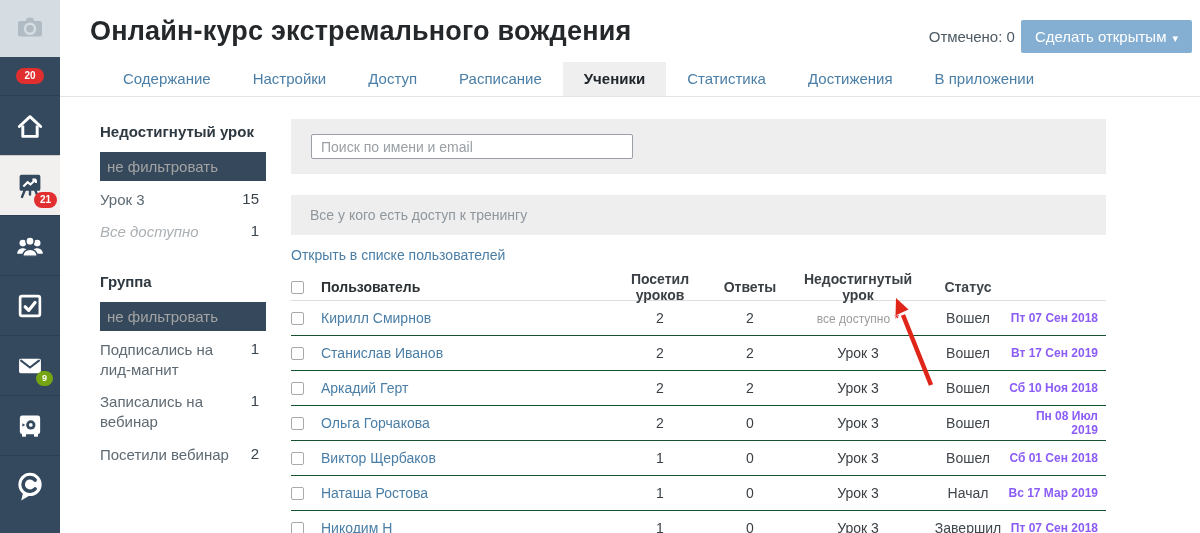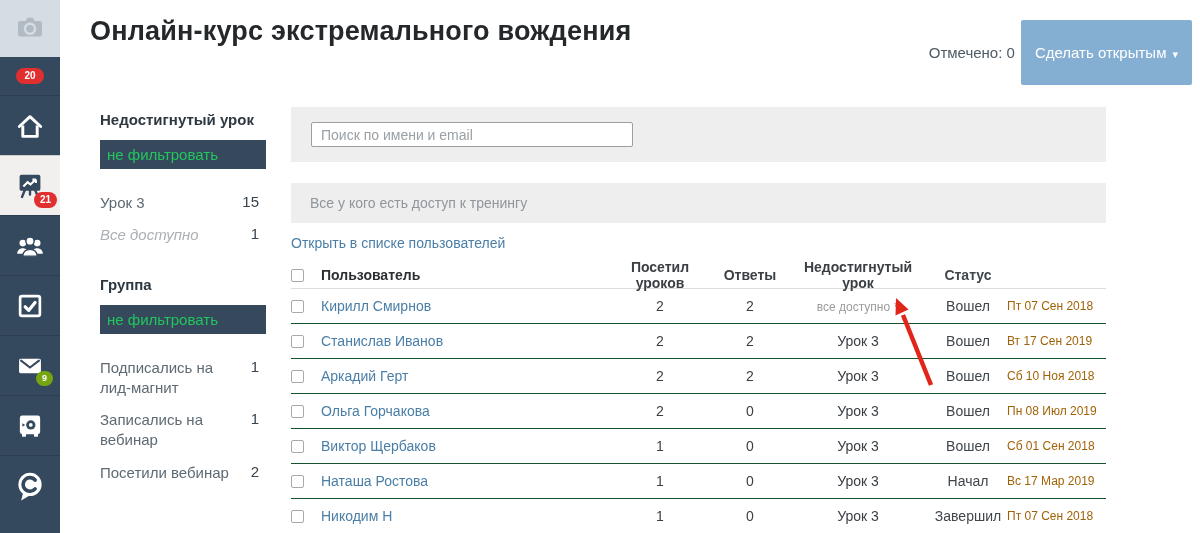--- a/index.html
+++ b/index.html
@@ -16,35 +16,35 @@
   .badge-red { background:#e12f2f; color:#fff; font-size:10px; font-weight:bold; padding:3px 8px; border-radius:11px; line-height:1; }
   .badge-red.mini { position:absolute; right:3px; bottom:7px; padding:3px 6px; }
   .badge-green { position:absolute; right:7px; bottom:9px; background:#76a512; color:#fff; font-size:9px; font-weight:bold; padding:3px 6px; border-radius:9px; line-height:1; }
 
   
   .main { position:absolute; left:60px; top:0; width:1140px; height:533px; }
   .hdr { display:flex; align-items:flex-start; padding:16px 8px 0 30px; }
   .title { flex:1; font-size:27px; font-weight:bold; color:#24282b; letter-spacing:.2px; }
   .hdr-right { display:flex; align-items:center; margin-top:4px; }
   .marked { font-size:15px; color:#4d5a64; margin-right:6px; }
-  .btn-primary { background:#84afd3; color:#fff; font-size:15px; border:none; border-radius:2px; padding:24px 14px; cursor:pointer; font-family:inherit; }
+  .btn-primary { background:#84afd3; color:#fff; font-size:15px; border:none; border-radius:2px; padding:8px 14px; cursor:pointer; font-family:inherit; }
   .btn-primary .caret { font-size:11px; margin-left:6px; }
 
   
   .tabs { display:flex; margin-top:9px; padding-left:42px; border-bottom:1px solid #e3e6e8; }
   .tab { padding:8px 21px 9px; font-size:15px; color:#4a7ea6; cursor:pointer; white-space:nowrap; }
   .tab.active { background:#efefef; color:#20262b; font-weight:bold; }
 
   
   .content { display:flex; padding:22px 0 0 40px; }
 
   
   .fcol { width:166px; margin-right:25px; flex:none; }
   .f-title { font-size:15px; font-weight:bold; color:#2e3840; margin:4px 0 12px; }
-  .f-sel { background:#36495c; color:#22c55e; font-size:15px; padding:6px 7px; margin-bottom:18px; cursor:pointer; }
+  .f-sel { background:#36495c; color:#a3a3a3; font-size:15px; padding:6px 7px; margin-bottom:3px; cursor:pointer; }
   .f-item { display:flex; justify-content:space-between; align-items:flex-start; padding:6px 7px 6px 0; font-size:15px; color:#5e6a73; cursor:pointer; }
   .f-item .lbl { max-width:130px; line-height:1.35; }
   .f-count { color:#39434c; }
   .f-item.muted .lbl { font-style:italic; color:#abb0b4; }
   .f-sec2 { margin-top:24px; }
 
   
   .mcol { width:815px; flex:none; }
   .search-band { background:#eee; padding:15px 20px;text-decoration:underline; }
   .search-input { width:322px; height:25px; border:1px solid #9aa0a5; border-radius:2px; padding:0 9px; font-size:14px; color:#333; font-family:inherit; background:#fff; }
@@ -58,21 +58,21 @@
   .t-row { display:flex; align-items:center; height:35px; border-bottom:1px solid #14532d; }
   .t-head { height:28px; border-bottom:1px solid #ddd; font-weight:bold; color:#2c3033; }
   .c-cb { width:30px; flex:none; }
   .c-name { width:286px; flex:none; font-size:14px; }
   .c-name a { color:#4a7ea6; text-decoration:none; cursor:pointer; }
   .c-visited { width:106px; flex:none; text-align:center; font-size:14px; color:#3a3f44; }
   .c-answers { width:74px; flex:none; text-align:center; font-size:14px; color:#3a3f44; }
   .c-lesson { width:142px; flex:none; text-align:center; font-size:14px; color:#3a3f44; }
   .c-lesson.small { font-size:12px; color:#9b9b9b; }
   .c-status { width:78px; flex:none; text-align:center; font-size:14px; color:#3f464c; }
-  .c-date { flex:1; text-align:left; font-size:12px; color:#a16207; padding-right:8px; }
+  .c-date { flex:1; text-align:right; font-size:12px; color:#8b5cf6; padding-right:8px;font-weight:bold; }
   .cb { appearance:none; -webkit-appearance:none; width:13px; height:13px; border:1px solid #a9a9a9; border-radius:2px; background:#fff; cursor:pointer; vertical-align:middle; }
   .star { color:#d22; font-size:13px; margin-left:4px; }
 
   
   .arrow-overlay { position:absolute; left:880px; top:290px; width:60px; height:100px; pointer-events:none; }
 </style>
 </head>
 <body>
 
 <div class="page">
@@ -148,20 +148,30 @@
   <div class="main">
 
     <div class="hdr">
       <div class="title">Онлайн-курс экстремального вождения</div>
       <div class="hdr-right">
         <span class="marked">Отмечено: 0</span>
         <button class="btn-primary"><span>Сделать открытым</span><span class="caret">▾</span></button>
       </div>
     </div>
 
+    <div class="tabs">
+      <div class="tab">Содержание</div>
+      <div class="tab">Настройки</div>
+      <div class="tab">Доступ</div>
+      <div class="tab">Расписание</div>
+      <div class="tab active">Ученики</div>
+      <div class="tab">Статистика</div>
+      <div class="tab">Достижения</div>
+      <div class="tab">В приложении</div>
+    </div>
 
     <div class="content">
 
       <div class="fcol">
         <div class="f-title">Недостигнутый урок</div>
         <div class="f-sel">не фильтровать</div>
         <div class="f-item">
           <span class="lbl">Урок 3</span>
           <span class="f-count">15</span>
         </div>

